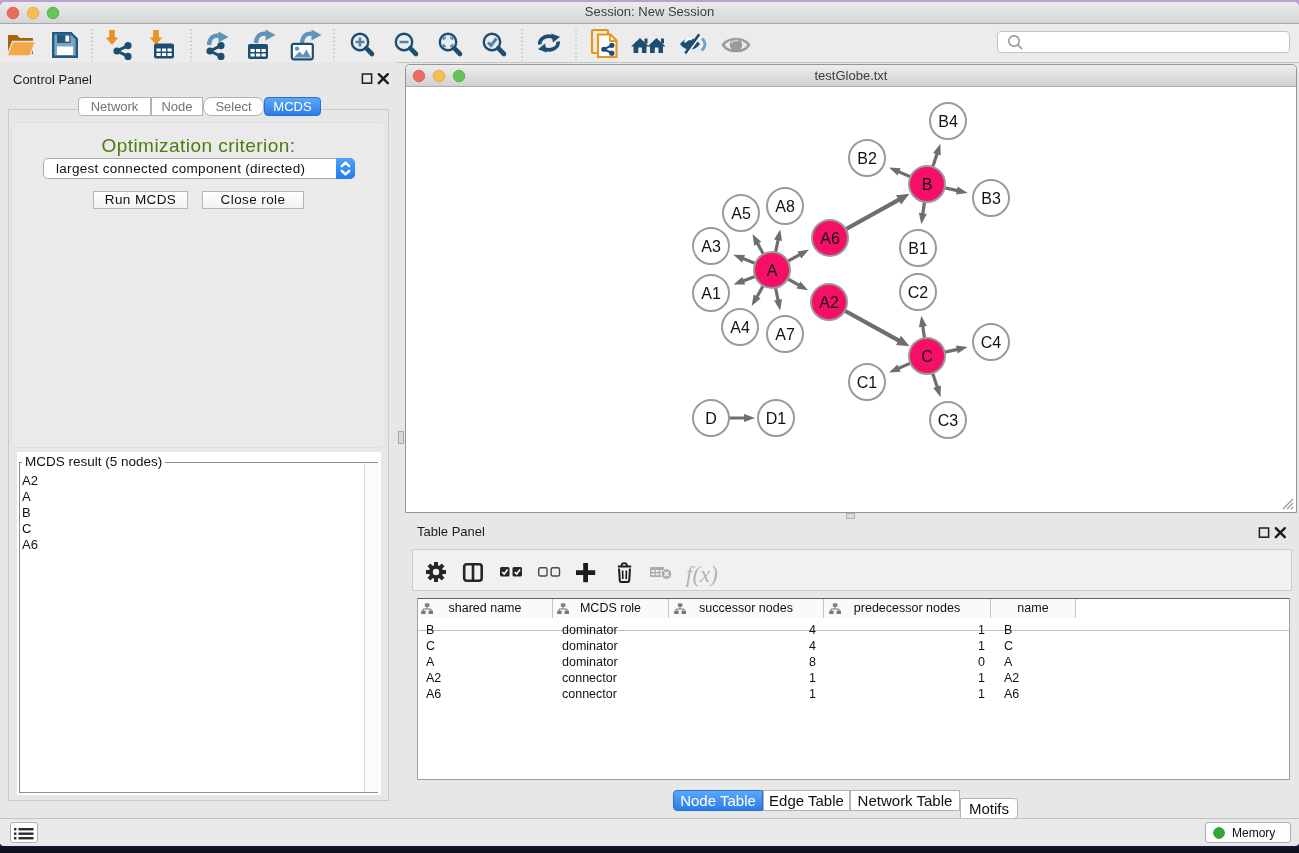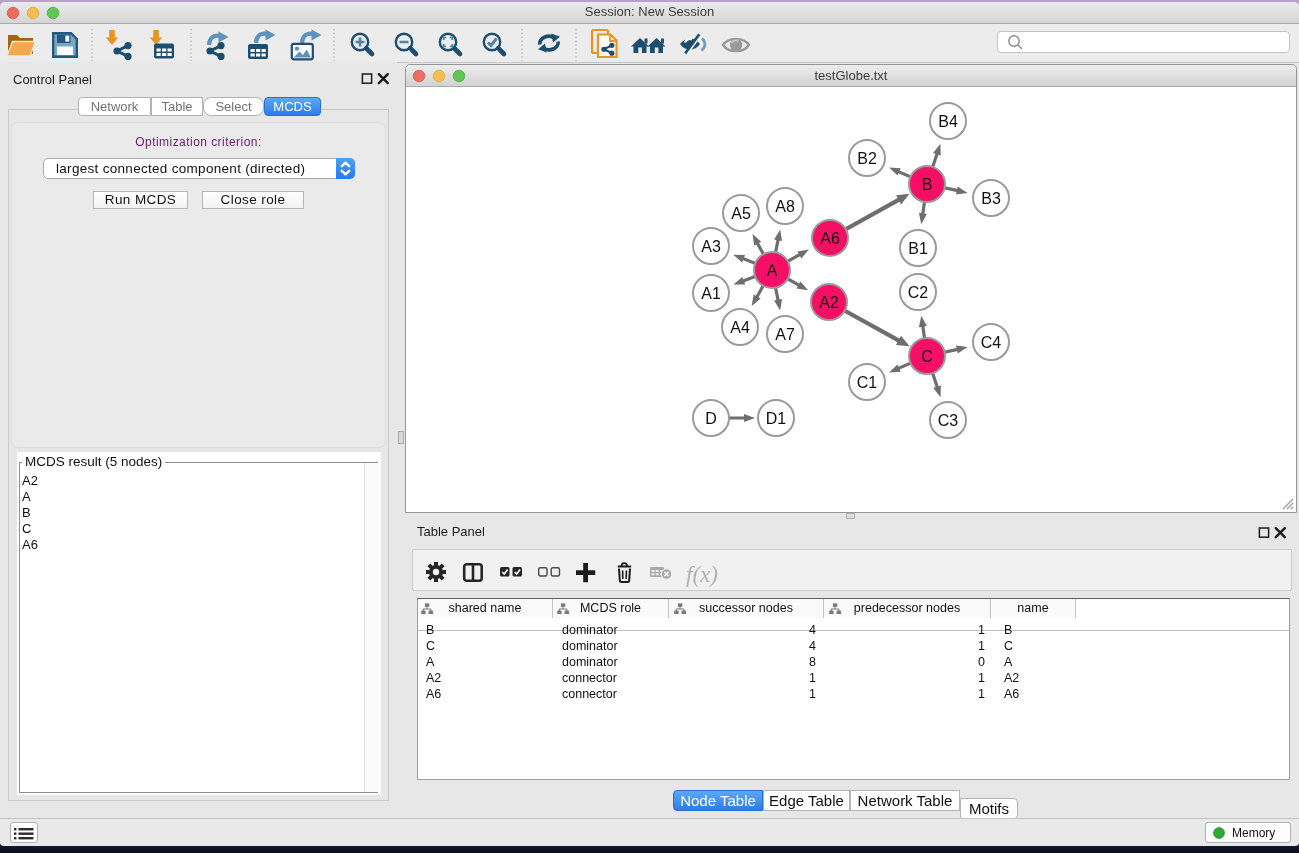--- a/index.html
+++ b/index.html
@@ -15,21 +15,21 @@
 #search {position:absolute;left:997px;top:7px;width:293px;height:22px;background:#fff;
   border:1px solid #c2c2c2;border-radius:4px;}
 #cpanel {position:absolute;left:0;top:60px;width:397px;height:756px;background:#e7e7e7;}
 .plabel {position:absolute;font-size:13px;color:#1c1c1c;}
 .tab {position:absolute;top:95px;height:19px;background:#fff;border:1px solid #b3b3b3;
   font-size:13px;color:#737373;text-align:center;line-height:17.5px;}
 .tab.sel {background:linear-gradient(#5da8f8,#2a7de9);color:#fff;border-color:#2a6fd0;}
 #cp-border {position:absolute;left:8px;top:107px;width:381px;height:692px;border:1px solid #c9c9c9;}
 #cp-inner {position:absolute;left:11px;top:120px;width:375px;height:326px;background:#eaeaea;
   border:1px solid #dedede;border-radius:7px;}
-#optlabel {position:absolute;left:0;top:133px;width:397px;text-align:center;font-size:12px;color:#701a75;letter-spacing:.45px;}
+#optlabel {position:absolute;left:0;top:133px;width:397px;text-align:center;font-size:19px;color:#4d7c0f;letter-spacing:.45px;}
 #combo {position:absolute;left:43px;top:156px;width:312px;height:21px;background:#fff;
   border:1px solid #ababab;border-radius:5px;font-size:13.5px;color:#111;line-height:19px;padding-left:12px;letter-spacing:.3px;}
 #combo .spin {position:absolute;right:-1px;top:-1px;width:19px;height:21px;border-radius:0 5px 5px 0;
   background:linear-gradient(#51a0f8,#1f7df2);}
 .btn {position:absolute;top:189px;height:18px;background:linear-gradient(#ffffff,#f2f2f2);
   border:1px solid #b5b5b5;border-radius:0;font-size:13.5px;color:#111;text-align:center;line-height:16px;letter-spacing:.4px;}
 #mcdsbox {position:absolute;left:17px;top:450px;width:364px;height:343px;background:#fff;}
 #mcds-fs {position:absolute;left:2px;top:10px;width:359px;height:331px;border:1px solid #8f8f8f;}
 #mcds-leg {position:absolute;left:5px;top:2px;background:#fff;padding:0 3px;font-size:13.5px;color:#111;}
 #mcds-list {position:absolute;left:5px;top:21px;font-size:13px;color:#111;line-height:16px;}
@@ -234,21 +234,21 @@
     </svg>
   <div id="cpanel"></div>
   <div class="plabel" style="left:13px;top:70px;">Control Panel</div>
   <svg width="34" height="14" style="position:absolute;left:361px;top:70px">
       <rect x="1.4" y="2" width="9.2" height="9.2" fill="none" stroke="#1c1c1c" stroke-width="1.5"></rect>
       <path d="M17.8,2.2 L26.8,11.2 M26.8,2.2 L17.8,11.2" stroke="#1c1c1c" stroke-width="2.4" stroke-linecap="round"></path>
     </svg>
   <div id="cp-border"></div>
   <div id="cp-inner"></div>
   <div class="tab" style="left:78px;width:73px;border-radius:4px 0 0 4px;">Network</div>
-  <div class="tab" style="left:151px;width:52px;">Table</div>
+  <div class="tab" style="left:151px;width:52px;">Node</div>
   <div class="tab" style="left:203px;width:61px;border-radius:8px;">Select</div>
   <div class="tab sel" style="left:264px;width:57px;border-radius:4px;">MCDS</div>
   <div id="optlabel">Optimization criterion:</div>
   <div id="combo">largest connected component (directed)
     <div class="spin"><svg width="19" height="21">
           <g fill="none" stroke="#fff" stroke-width="2.4" stroke-linecap="round" stroke-linejoin="round">
             <path d="M5.8,8.2 L9.5,4.6 L13.2,8.2"></path>
             <path d="M5.8,12.8 L9.5,16.4 L13.2,12.8"></path>
           </g>
         </svg></div>

